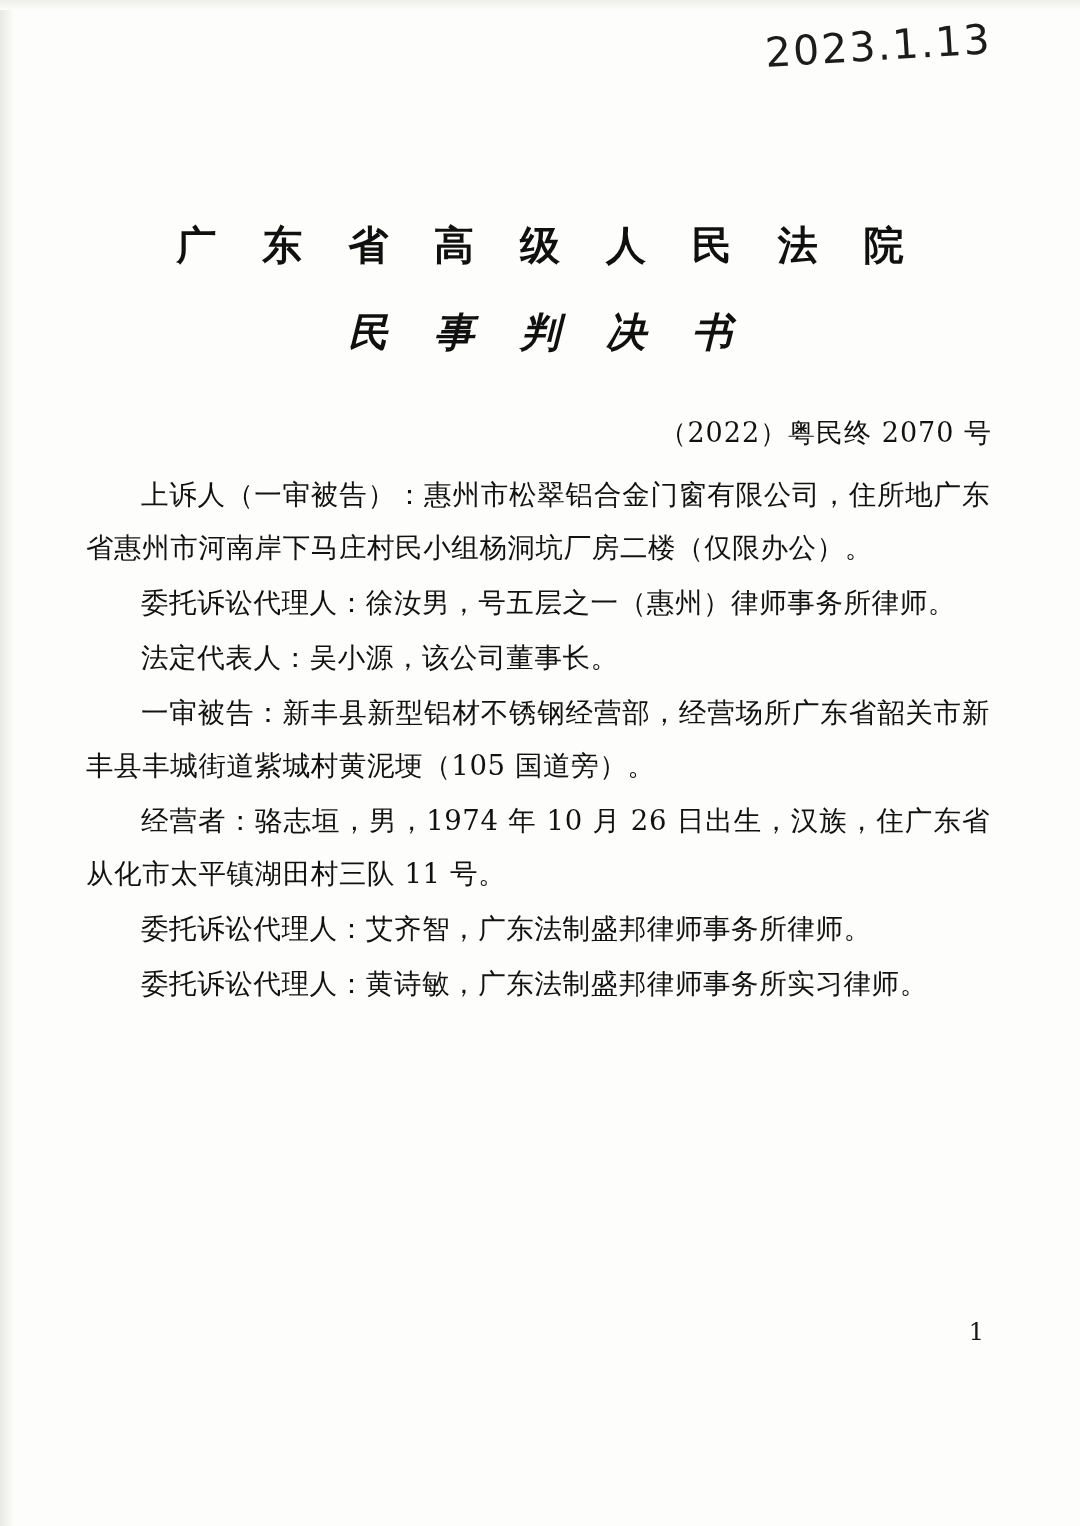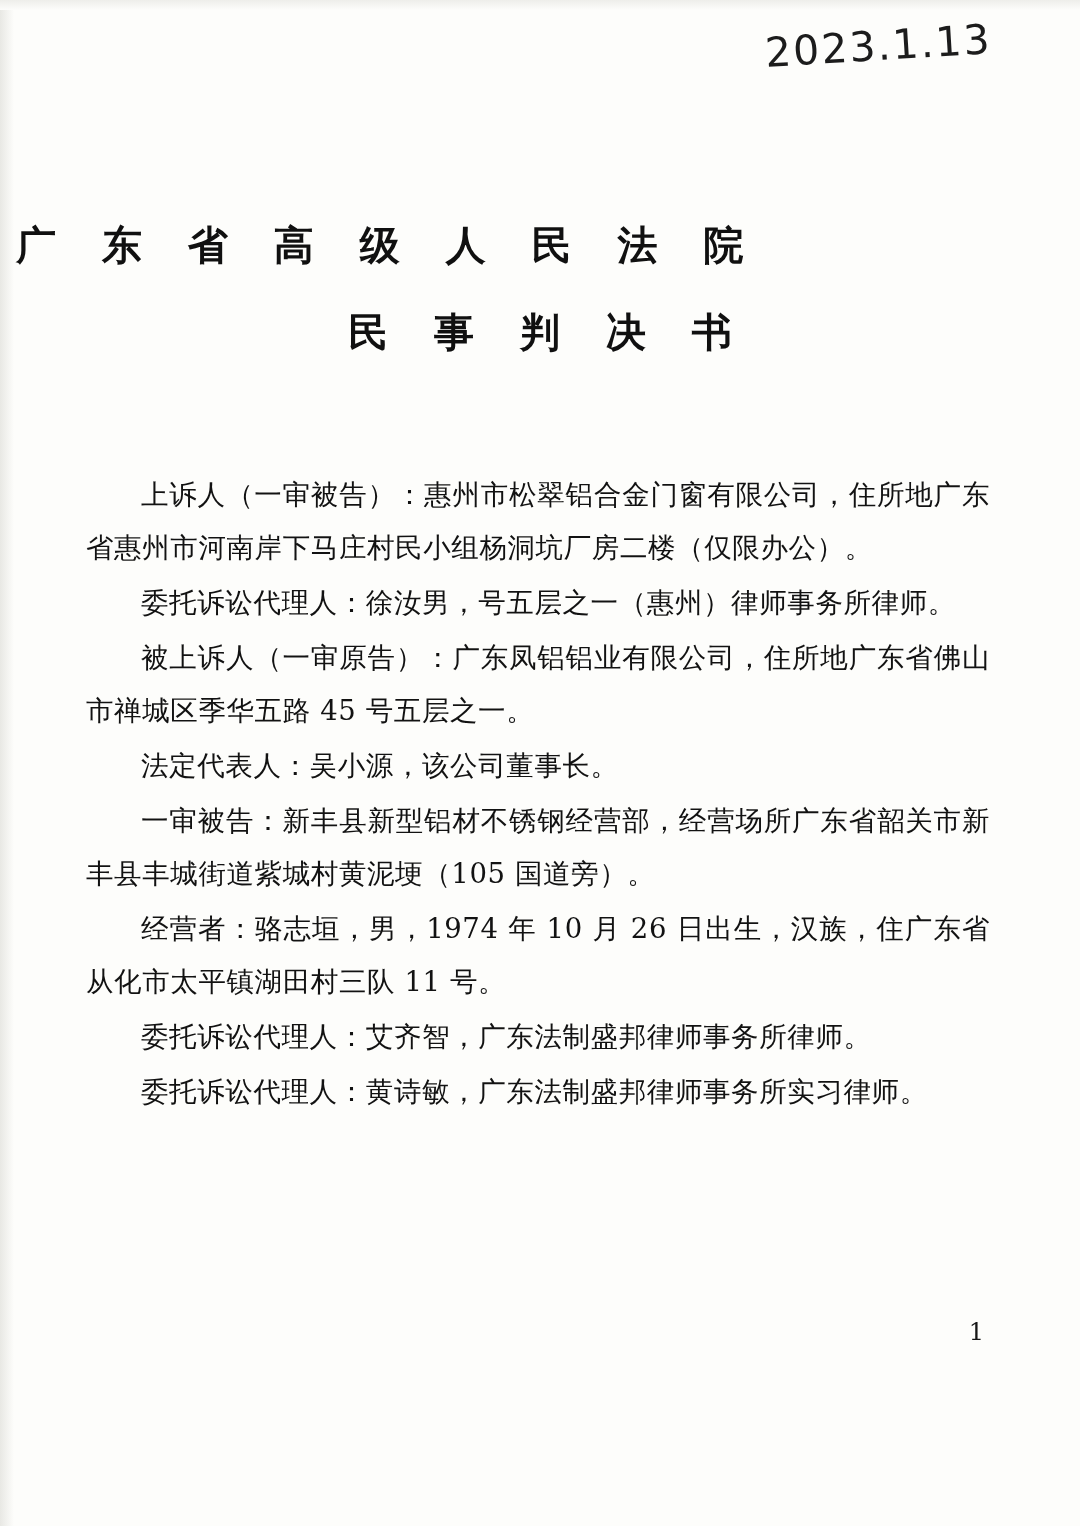--- a/index.html
+++ b/index.html
@@ -42,40 +42,41 @@
     letter-spacing: 2px;
     color: #1c1c1c;
     transform: rotate(-3.5deg);
     font-weight: 500;
   }
   .doc-title {
     position: absolute;
     top: 218px;
     left: 0;
     right: 0;
-    text-align: left;
+    text-align: center;
     font-size: 40px;
     font-weight: 700;
     letter-spacing: 16px;
     text-indent: 16px;
     color: #101010;
     font-family: "DejaVu Serif", serif;
   }
   .doc-subtitle {
     position: absolute;
     top: 305px;
     left: 0;
     right: 0;
     text-align: center;
     font-size: 40px;
     font-weight: 700;
     letter-spacing: 16px;
     text-indent: 16px;
     color: #101010;
     font-family: "DejaVu Serif", serif;
+    font-style: italic;
   }
   .case-number {
     position: absolute;
     top: 415px;
     right: 88px;
     font-size: 27px;
     letter-spacing: 1px;
     color: #121212;
   }
   .body-text {
@@ -106,25 +107,25 @@
 <body>
 
 <div class="page">
   <div class="scan-edge-left"></div>
   <div class="scan-edge-top"></div>
 
   <div class="handwriting">2023.1.13</div>
 
   <div class="doc-title">广 东 省 高 级 人 民 法 院</div>
   <div class="doc-subtitle">民 事 判 决 书</div>
+  <div class="case-number">（2022）粤民终 2070 号</div>
 
   <div class="body-text">
     <p class="para">上诉人（一审被告）：惠州市松翠铝合金门窗有限公司，住所地广东省惠州市河南岸下马庄村民小组杨洞坑厂房二楼（仅限办公）。</p>
     <p class="para">委托诉讼代理人：徐汝男，号五层之一（惠州）律师事务所律师。</p>
-    <p class="para">被上诉人（一审原告）：广东凤铝铝业有限公司，住所地广东省佛山市禅城区季华五路 45 号五层之一。</p>
     <p class="para">法定代表人：吴小源，该公司董事长。</p>
     <p class="para">一审被告：新丰县新型铝材不锈钢经营部，经营场所广东省韶关市新丰县丰城街道紫城村黄泥埂（105 国道旁）。</p>
     <p class="para">经营者：骆志垣，男，1974 年 10 月 26 日出生，汉族，住广东省从化市太平镇湖田村三队 11 号。</p>
     <p class="para">委托诉讼代理人：艾齐智，广东法制盛邦律师事务所律师。</p>
     <p class="para">委托诉讼代理人：黄诗敏，广东法制盛邦律师事务所实习律师。</p>
   </div>
 
   <div class="page-number">1</div>
 </div>
 

